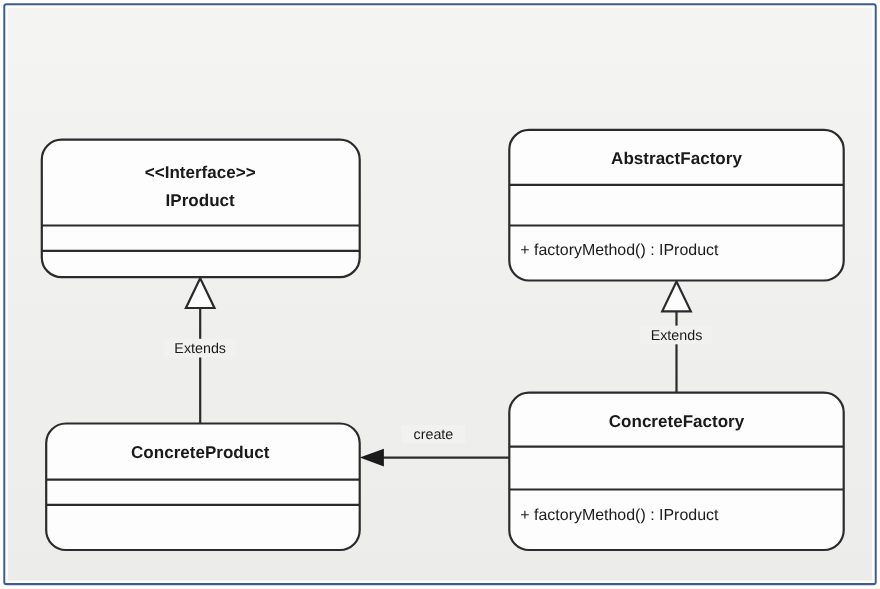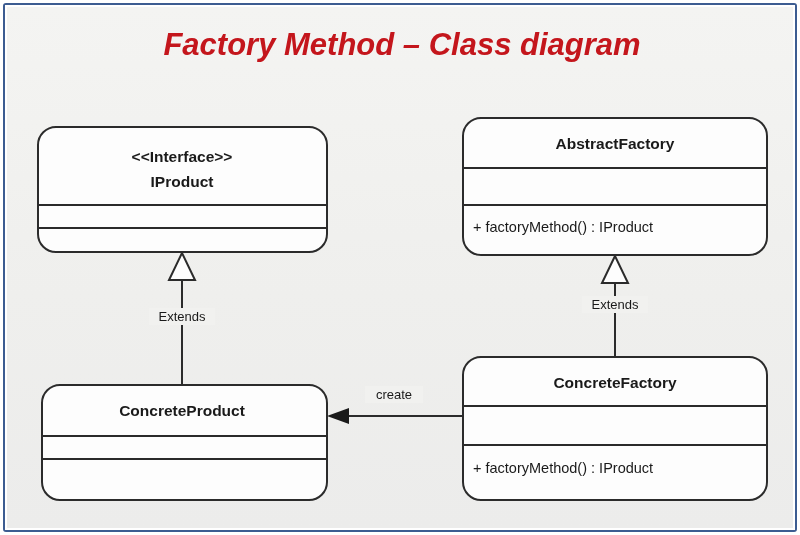--- a/index.html
+++ b/index.html
@@ -100,21 +100,20 @@
     fill: #f1f1ef;
   }
 </style>
 </head>
 <body>
 
 <div id="page">
   <div id="frame">
     <div id="frame-inner"></div>
 
-    <div id="title">Factory Method – Class diagram</div>
 
     <svg id="canvas" viewBox="0 0 794 529">
 
       <g>
         <line class="conn" x1="177" y1="380" x2="177" y2="273"></line>
         <polygon class="arrow-hollow" points="177,248 164,275 190,275"></polygon>
         <rect class="label-bg" x="144" y="303" width="66" height="17"></rect>
         <text class="edge-label" x="177" y="316" text-anchor="middle">Extends</text>
       </g>
 

